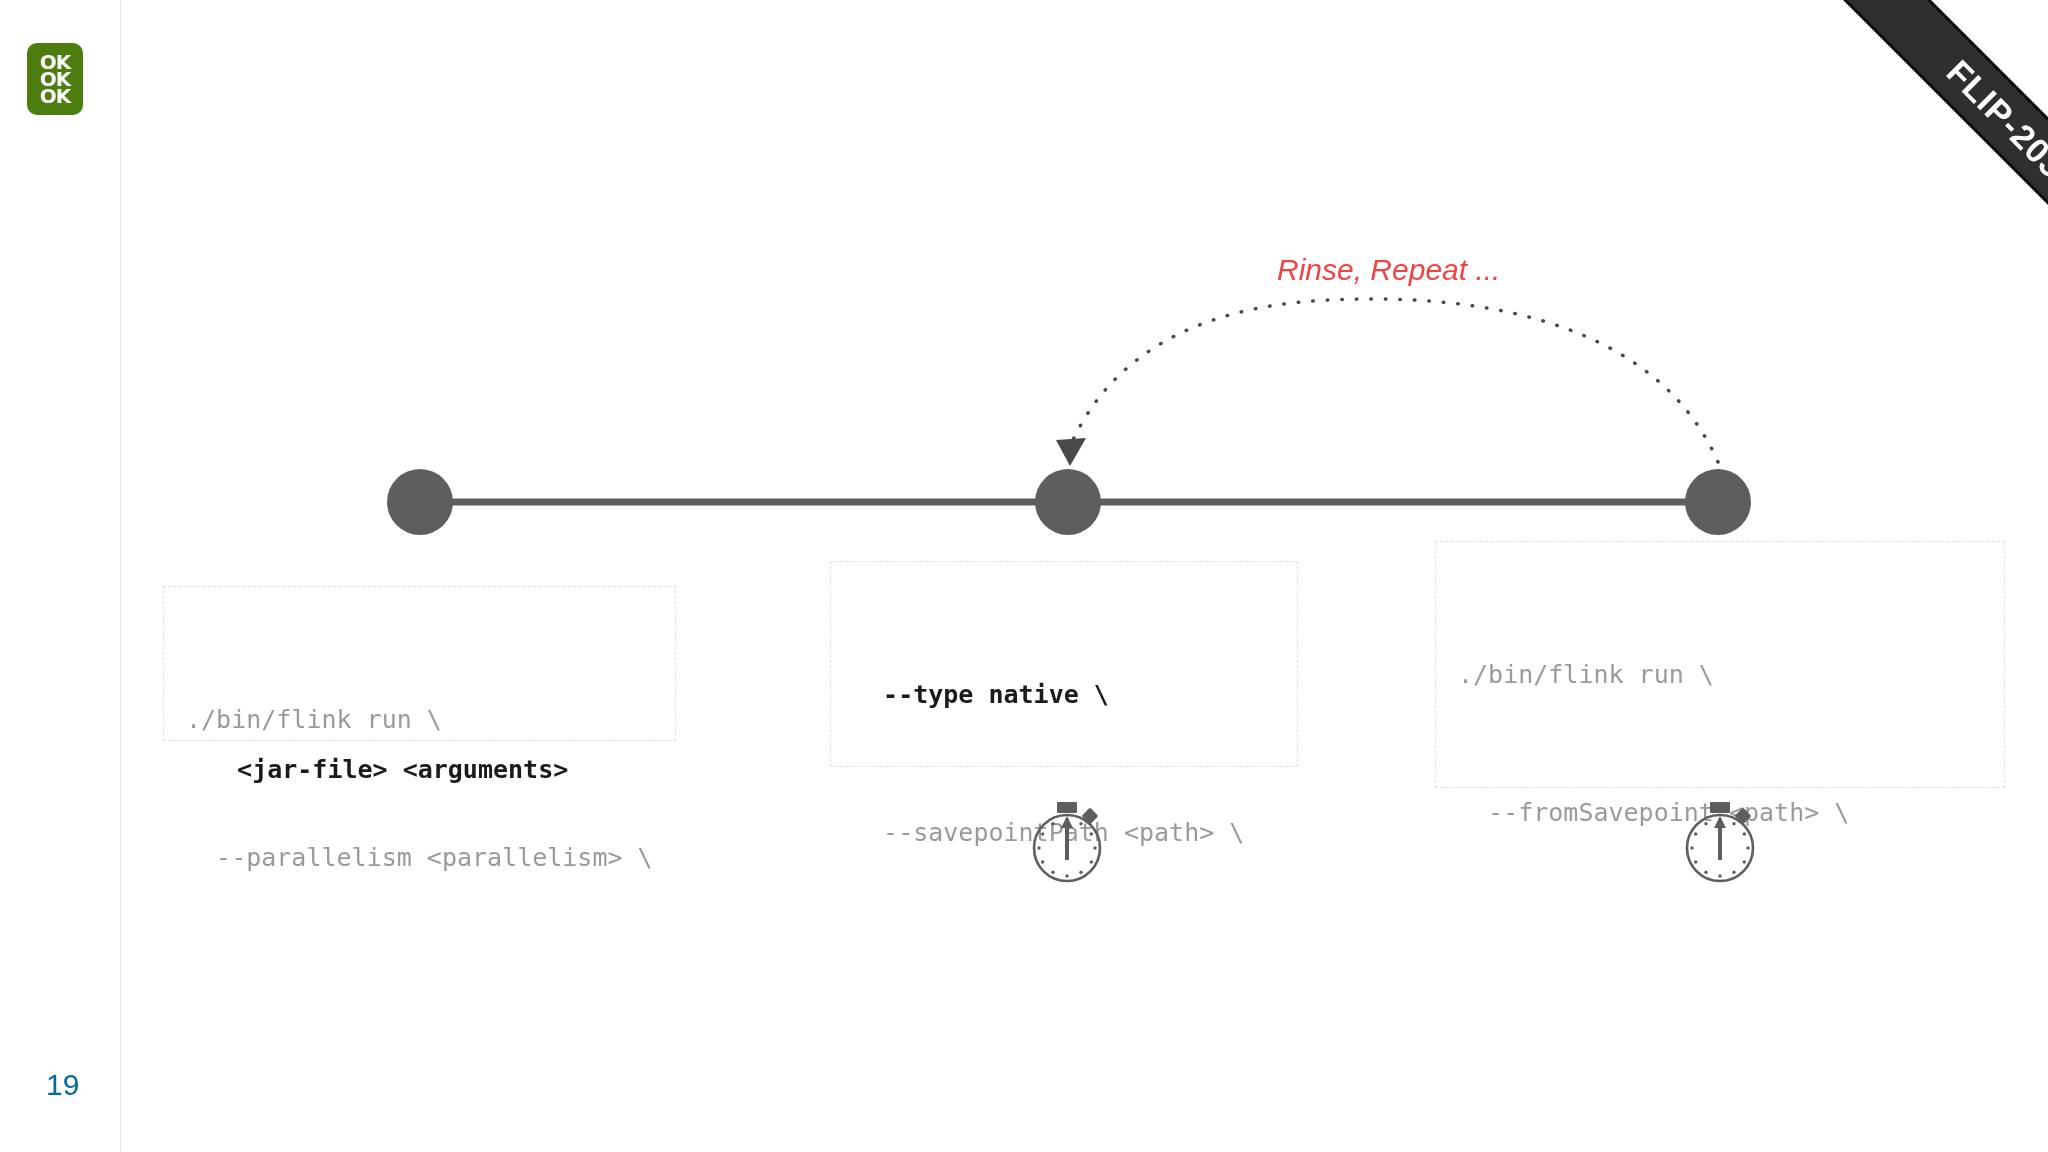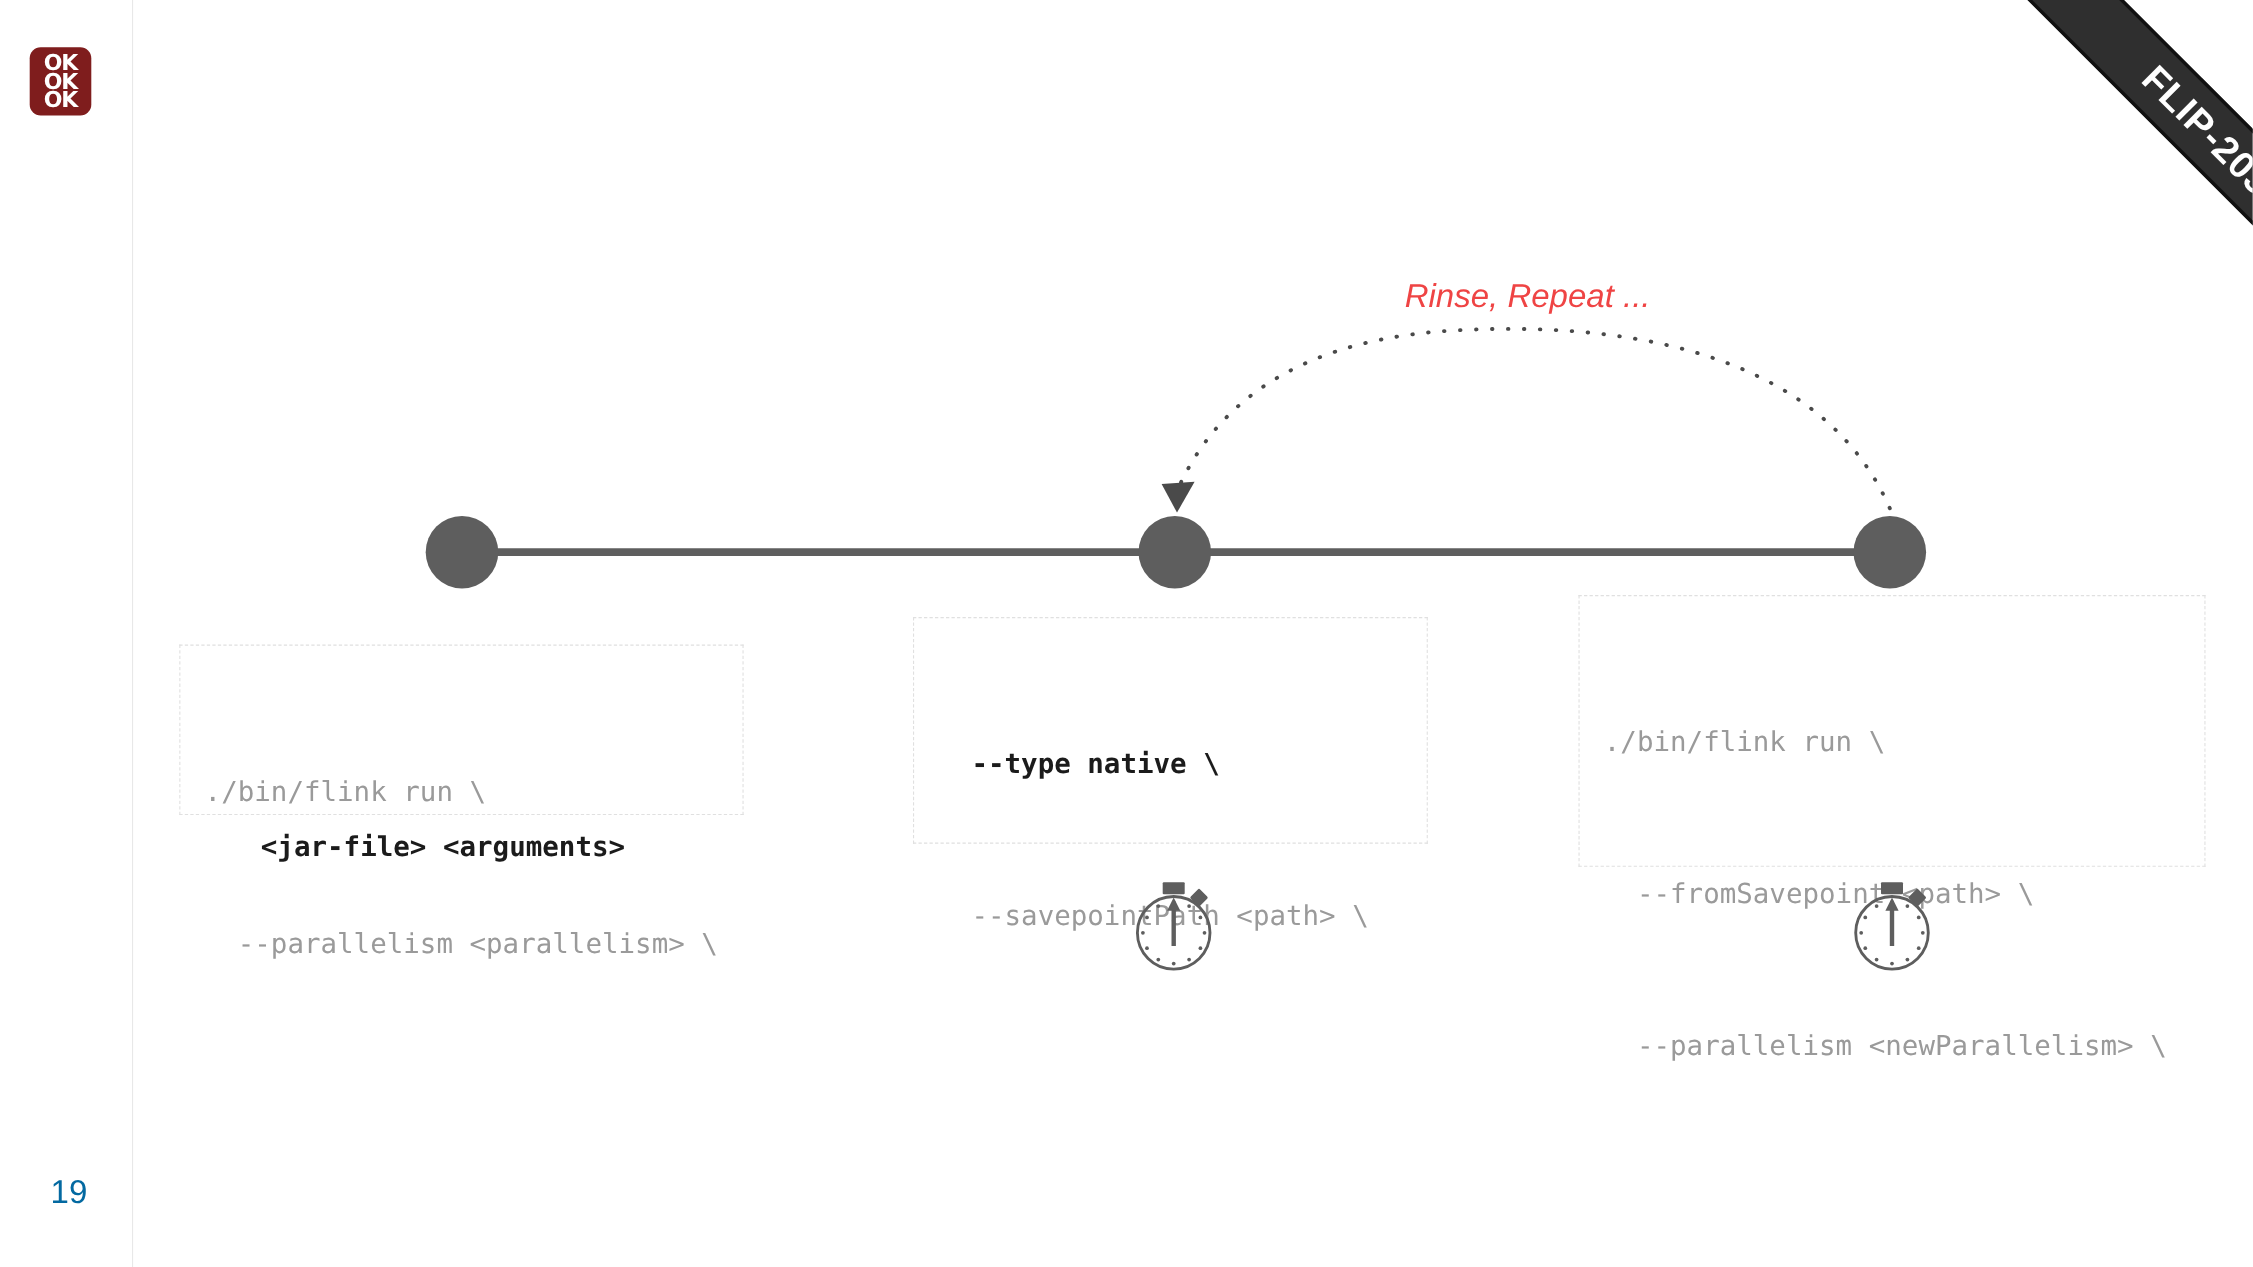--- a/index.html
+++ b/index.html
@@ -13,22 +13,22 @@
   .slide{position:absolute;inset:0;}
 
   
   .rail-line{
     position:absolute;left:120px;top:0;width:1px;height:1152px;
     background:#e8e8e8;
   }
 
   
   .logo{
-    position:absolute;left:27px;top:43px;width:56px;height:62px;
-    background:#7f1d1d;border-radius:10px;overflow:hidden;
+    position:absolute;left:27px;top:43px;width:56px;height:72px;
+    background:#4d7c0f;border-radius:10px;overflow:hidden;
   }
   .logo-inner{
     position:absolute;left:50%;top:50%;transform:translate(-50%,-50%);
     color:#ffffff;font-family:"DejaVu Sans", sans-serif;
     font-weight:700;font-size:20px;line-height:17px;
     letter-spacing:-1px;text-align:center;white-space:pre;
   }
 
   
   .ribbon-wrap{
@@ -141,21 +141,20 @@
   <div class="overflow-line" id="code-line-1-overflow">  &lt;jar-file&gt; &lt;arguments&gt;</div>
 
   <div class="code-box" id="code-box-2">
     <span class="code-line bold">  --type native \</span>
     <span class="code-line">  --savepointPath &lt;path&gt; \</span>
   </div>
 
   <div class="code-box" id="code-box-3">
     <span class="code-line">./bin/flink run \</span>
     <span class="code-line">  --fromSavepoint &lt;path&gt; \</span>
-    <span class="code-line">  --parallelism &lt;newParallelism&gt; \</span>
     
   </div>
 
   <svg class="stopwatch" id="stopwatch-1" viewBox="0 0 86 86">
     <rect x="33" y="2" width="20" height="11" rx="1" fill="#5e5e5e"></rect>
     <rect x="60" y="10" width="12" height="12" rx="1.5" fill="#5e5e5e" transform="rotate(45 66 16)"></rect>
     <circle cx="43" cy="48" r="33" fill="none" stroke="#5e5e5e" stroke-width="2.6"></circle>
     <g fill="#5e5e5e">
       <circle cx="43" cy="20" r="1.7"></circle>
         <circle cx="57" cy="23.7" r="1.7"></circle>

